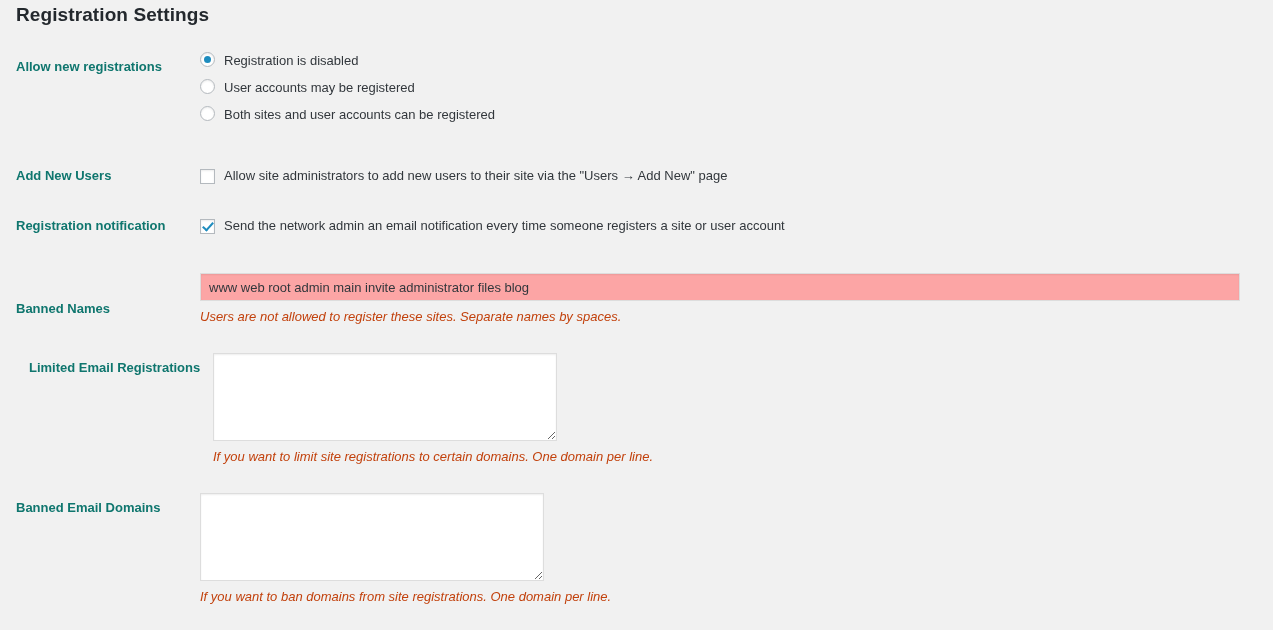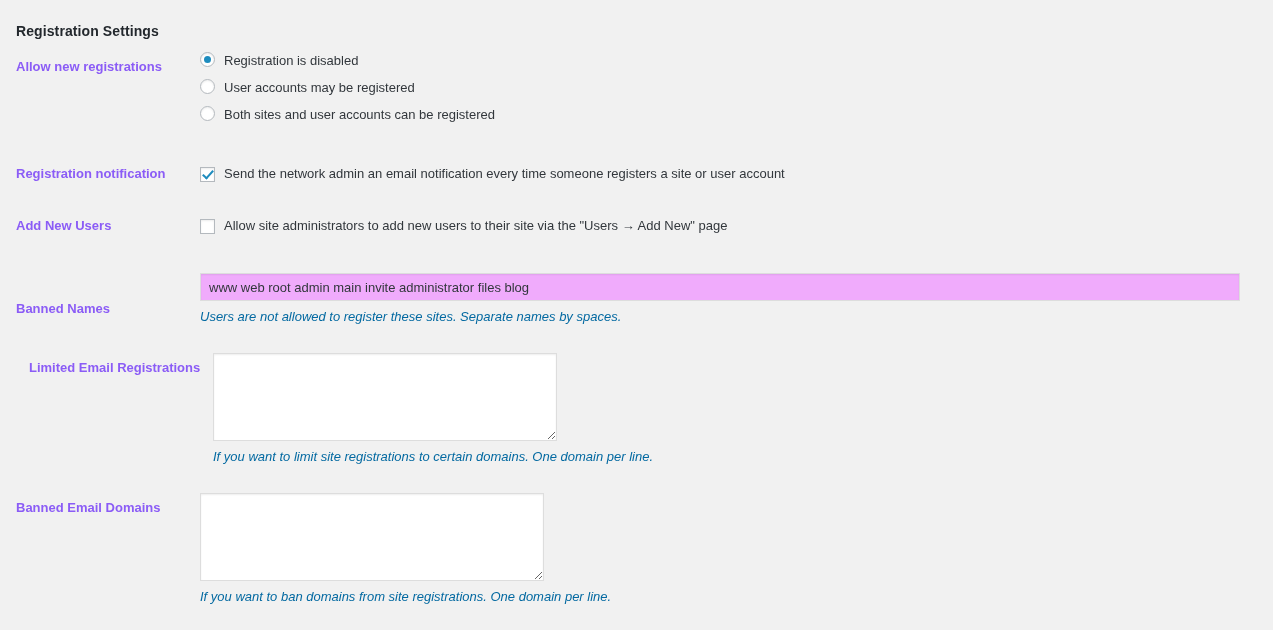--- a/index.html
+++ b/index.html
@@ -13,22 +13,22 @@
     font-family: "Liberation Sans", sans-serif;
     font-size: 13px;
     color: #32373c;
     overflow: hidden;
     position: relative;
   }
 
   #page-title {
     position: absolute;
     left: 16px;
-    top: 23px;
-    font-size: 14px;
+    top: 4px;
+    font-size: 19px;
     font-weight: bold;
     color: #23282d;
     letter-spacing: 0.1px;
   }
 
   .form-table {
     position: absolute;
     top: 46px;
     left: 0;
     width: 1273px;
@@ -40,21 +40,21 @@
     width: 100%;
   }
 
   .row-label {
     width: 200px;
     min-width: 200px;
     padding-left: 16px;
     box-sizing: border-box;
     font-size: 13px;
     font-weight: bold;
-    color: #8b5cf6;
+    color: #0f766e;
     line-height: 1.35;
   }
 
   .row-field {
     flex: 1;
     position: relative;
   }
 
   
   .radio-row {
@@ -126,21 +126,21 @@
     line-height: 1.4;
   }
 
   
   .text-input {
     display: block;
     box-sizing: border-box;
     width: 1040px;
     height: 28px;
     padding: 3px 8px;
-    background: #f0abfc;
+    background: #fca5a5;
     border: 1px solid #ddd;
     box-shadow: inset 0 1px 2px rgba(0,0,0,.07);
     border-radius: 0;
     font-family: "Liberation Sans", sans-serif;
     font-size: 13px;
     color: #32373c;
     line-height: 20px;
     outline: none;
   }
 
@@ -160,21 +160,21 @@
     color: #32373c;
     resize: both;
     overflow: auto;
     outline: none;
   }
 
   .description {
     margin-top: 7px;
     font-size: 13px;
     font-style: italic;
-    color: #0369a1;
+    color: #c2410c;
     line-height: 1.4;
   }
 
   
   .row-registrations { padding-top: 6px; }
   .row-registrations .row-label { padding-top: 6px; }
 
   .row-notification { padding-top: 32px; }
   .row-notification .row-label { padding-top: 0px; }
 
@@ -213,40 +213,40 @@
 
 
       <div class="radio-row">
         <span class="radio"></span>
         <span class="radio-label">Both sites and user accounts can be registered</span>
       </div>
 
     </div>
   </div>
 
+  <div class="form-row row-addusers">
+    <div class="row-label">Add New Users</div>
+    <div class="row-field">
+      <div class="check-row">
+        <span class="checkbox"></span>
+        <span class="check-label">Allow site administrators to add new users to their site via the "Users → Add New" page</span>
+      </div>
+    </div>
+  </div>
+
   <div class="form-row row-notification">
     <div class="row-label">Registration notification</div>
     <div class="row-field">
       <div class="check-row">
         <span class="checkbox checked"></span>
         <span class="check-label">Send the network admin an email notification every time someone registers a site or user account</span>
       </div>
     </div>
   </div>
 
-  <div class="form-row row-addusers">
-    <div class="row-label">Add New Users</div>
-    <div class="row-field">
-      <div class="check-row">
-        <span class="checkbox"></span>
-        <span class="check-label">Allow site administrators to add new users to their site via the "Users → Add New" page</span>
-      </div>
-    </div>
-  </div>
-
   <div class="form-row row-banned-names">
     <div class="row-label">Banned Names</div>
     <div class="row-field">
       <input class="text-input" type="text" value="www web root admin main invite administrator files blog" style="">
       <div class="description">Users are not allowed to register these sites. Separate names by spaces.</div>
     </div>
   </div>
 
   <div class="form-row row-limited-email">
     <div class="row-label">Limited Email Registrations</div>

